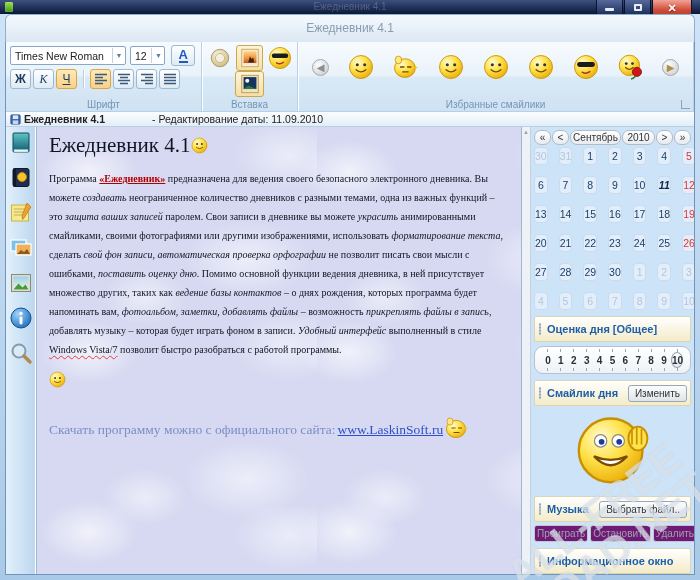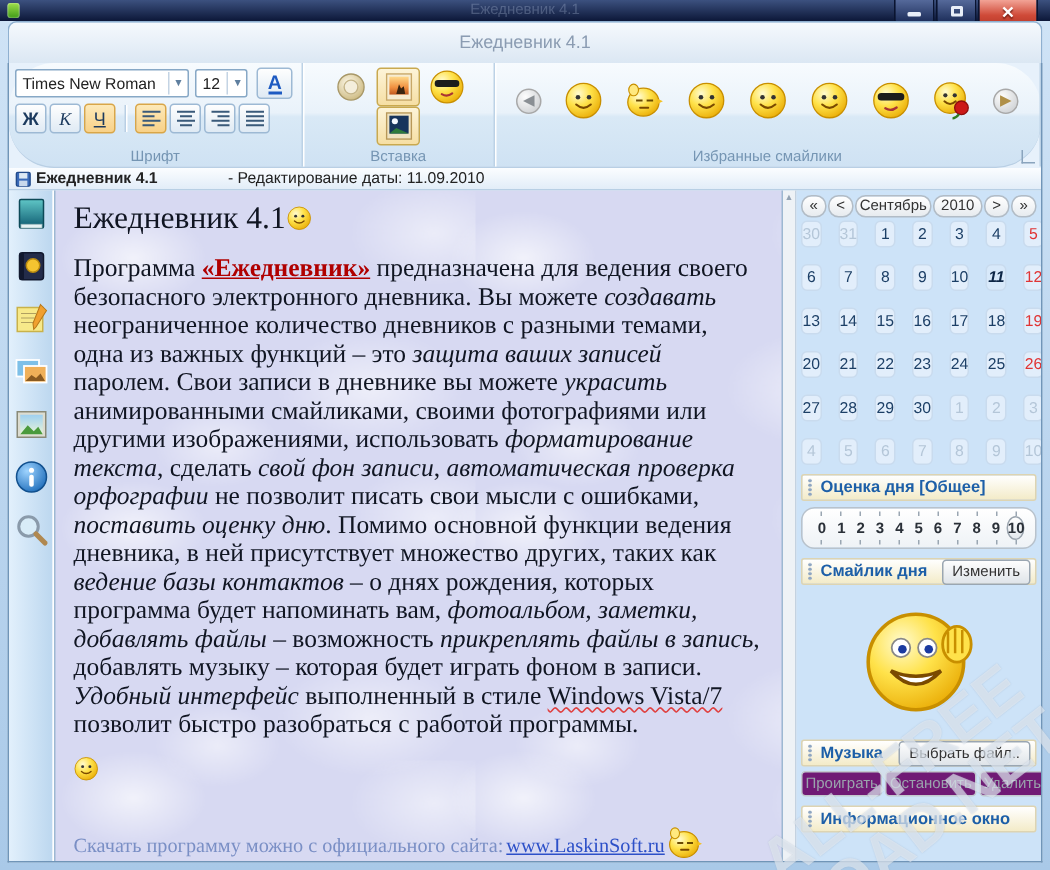--- a/index.html
+++ b/index.html
@@ -30,25 +30,25 @@
              display:flex; flex-direction:column; position:relative; overflow:hidden; }
 
   
   .tabrow { height:23px; background:linear-gradient(#e9f2fb,#d9e8f7); display:flex; align-items:flex-end; padding-left:6px; }
   .appbtn { width:48px; height:21px; margin-bottom:1px; margin-right:10px; border:1px solid #7fa3c6; border-radius:4px;
             background:linear-gradient(#eaf4fd,#bcd9f2); display:flex; align-items:center; justify-content:center; cursor:pointer; }
   .tab { width:66px; height:21px; border:1px solid #9ab6d6; border-bottom:none; border-radius:4px 4px 0 0;
          background:linear-gradient(#fdfeff,#e8f1fa); color:#1e5a9e; font-size:11px; text-align:center;
          line-height:20px; cursor:pointer; }
   .ribbon { height:70px; background:linear-gradient(#f7fbfe 0%,#e9f2fa 48%,#d9e9f6 52%,#cfe2f3 100%);
-            border-bottom:1px solid #b9cfe4; display:flex;border-radius:30px; }
+            border-bottom:1px solid #b9cfe4; display:flex; }
   .grp { padding:3px 4px 0; position:relative; border-right:1px solid #bcd2e6; box-shadow:1px 0 0 #fff; }
   .grp-label { position:absolute; left:0; right:0; bottom:1px; text-align:center; font-size:10px; color:#7595b3;margin-top:16px; }
   .grp-font { width:196px; }
-  .grp-ins { width:128px; }
+  .grp-ins { width:96px; }
   .grp-smi { flex:1; }
   .frow { display:flex; align-items:center; margin-bottom:3px; }
   .combo { height:19px; background:#fff; border:1px solid #87a8c6; border-radius:2px; display:flex;
            align-items:center; font-size:10.5px; color:#222; padding-left:4px; cursor:pointer; }
   .combo .arr { margin-left:auto; width:13px; height:15px; border-left:1px solid #c4d4e4; color:#5f7f9f;
                 font-size:7px; display:flex; align-items:center; justify-content:center; }
   .c-font { width:118px; } .c-size { width:36px; margin-left:4px; }
   .sqbtn { width:21px; height:20px; border:1px solid #9db9d4; border-radius:3px; margin-right:2px;
            background:linear-gradient(#fefefe,#dfeaf4); display:flex; align-items:center; justify-content:center;
            font-size:12px; color:#1c3a5e; cursor:pointer; }
@@ -81,21 +81,21 @@
 
   .editor { flex:1; position:relative; border-left:1px solid #9db8d2; border-right:1px solid #9db8d2;
             background-color:#d7d9f2; padding:6px 12px; font-family:"Liberation Serif", serif; color:#101522;
             background-image:
               radial-gradient(ellipse 70px 45px at 20% 25%, rgba(255,255,255,.65), rgba(255,255,255,0) 70%),
               radial-gradient(ellipse 90px 55px at 70% 60%, rgba(255,255,255,.55), rgba(255,255,255,0) 70%),
               radial-gradient(ellipse 60px 40px at 45% 85%, rgba(255,255,255,.50), rgba(255,255,255,0) 70%),
               radial-gradient(ellipse 80px 50px at 90% 15%, rgba(255,255,255,.50), rgba(255,255,255,0) 70%);
             background-size:260px 180px, 300px 220px, 240px 200px, 280px 190px; }
   .doc-title { font-size:21px; display:flex; align-items:center; gap:1px; }
-  .doc-par { margin-top:11px; font-size:17px; line-height:19px; max-width:462px; }
+  .doc-par { margin-top:11px; font-size:10px; line-height:19px; max-width:462px; }
   .run-n {} .run-i { font-style:italic; }
   .run-rbu { color:#b00000; font-weight:bold; text-decoration:underline; }
   .run-sp { text-decoration:underline wavy #e04040; text-decoration-thickness:1px; text-underline-offset:2px; }
   .lone-smiley { margin-top:12px; }
   .dl-line { margin-top:24px; font-size:13.5px; color:#7a8fc5; display:flex; align-items:flex-end; gap:2px; }
   .dl-line a { color:#2d50c8; }
 
   .vscroll { width:9px; background:#eef2f6; border-right:1px solid #c4d2e0; display:flex;
              justify-content:center; padding-top:2px; }
   .vscroll .up { font-size:6px; color:#93a2b2; cursor:pointer; }
@@ -108,21 +108,21 @@
   .p-sm { width:17px; } .p-month { flex:1; } .p-year { width:33px; }
   .daynames { display:grid; grid-template-columns:repeat(7,1fr); gap:1px; margin-bottom:2px; }
   .dayn { height:14px; border:1px solid #c2cad2; border-radius:6px; background:linear-gradient(#fff,#eceff2);
           color:#92a2b4; font-size:9.5px; display:flex; align-items:center; justify-content:center; }
   .calgrid { display:grid; grid-template-columns:repeat(7,1fr); gap:11px; }
   .cal-cell { height:18px; border:1px solid #c9dbee; border-radius:4px; background:#e2eefb;
               display:flex; align-items:center; justify-content:center; font-size:10.5px; cursor:pointer; }
   .cal-cell-w { color:#1c3f66; } .cal-cell-s { color:#e03434; }
   .cal-cell-o { color:#b4c6d8; } .cal-cell-t { color:#0d2646; font-weight:bold; font-style:italic; background:#d8e9fa; }
 
-  .sechead { margin-top:6px; height:18px; display:flex; align-items:center; padding:0 3px;
+  .sechead { margin-top:6px; height:18px; display:flex; align-items:center; padding:12px 3px;
              background:linear-gradient(#ffffff,#f3ebc8); border:1px solid #ddd4b2; border-radius:2px;
              color:#1d5fa8; font-weight:bold; font-size:11px; }
   .grip { width:4px; height:12px; margin-right:5px;
           background-image:radial-gradient(circle,#8fa6c2 1px,transparent 1.3px); background-size:4px 3px; }
   .sechead .hbtn { margin-left:auto; }
   .btn { height:17px; border:1px solid #9aa6b2; border-radius:3px; background:linear-gradient(#fdfdfd,#dfe4e9);
          font-size:10px; color:#333; padding:0 6px; cursor:pointer; font-family:"Liberation Sans",sans-serif;}
   .btn.dis { color:#9aa3ac; background:#701a75; border-color:#c2c8ce; }
 
   .sliderbox { margin-top:4px; background:linear-gradient(#ffffff,#eef2f6); border:1px solid #b8c2cc;

